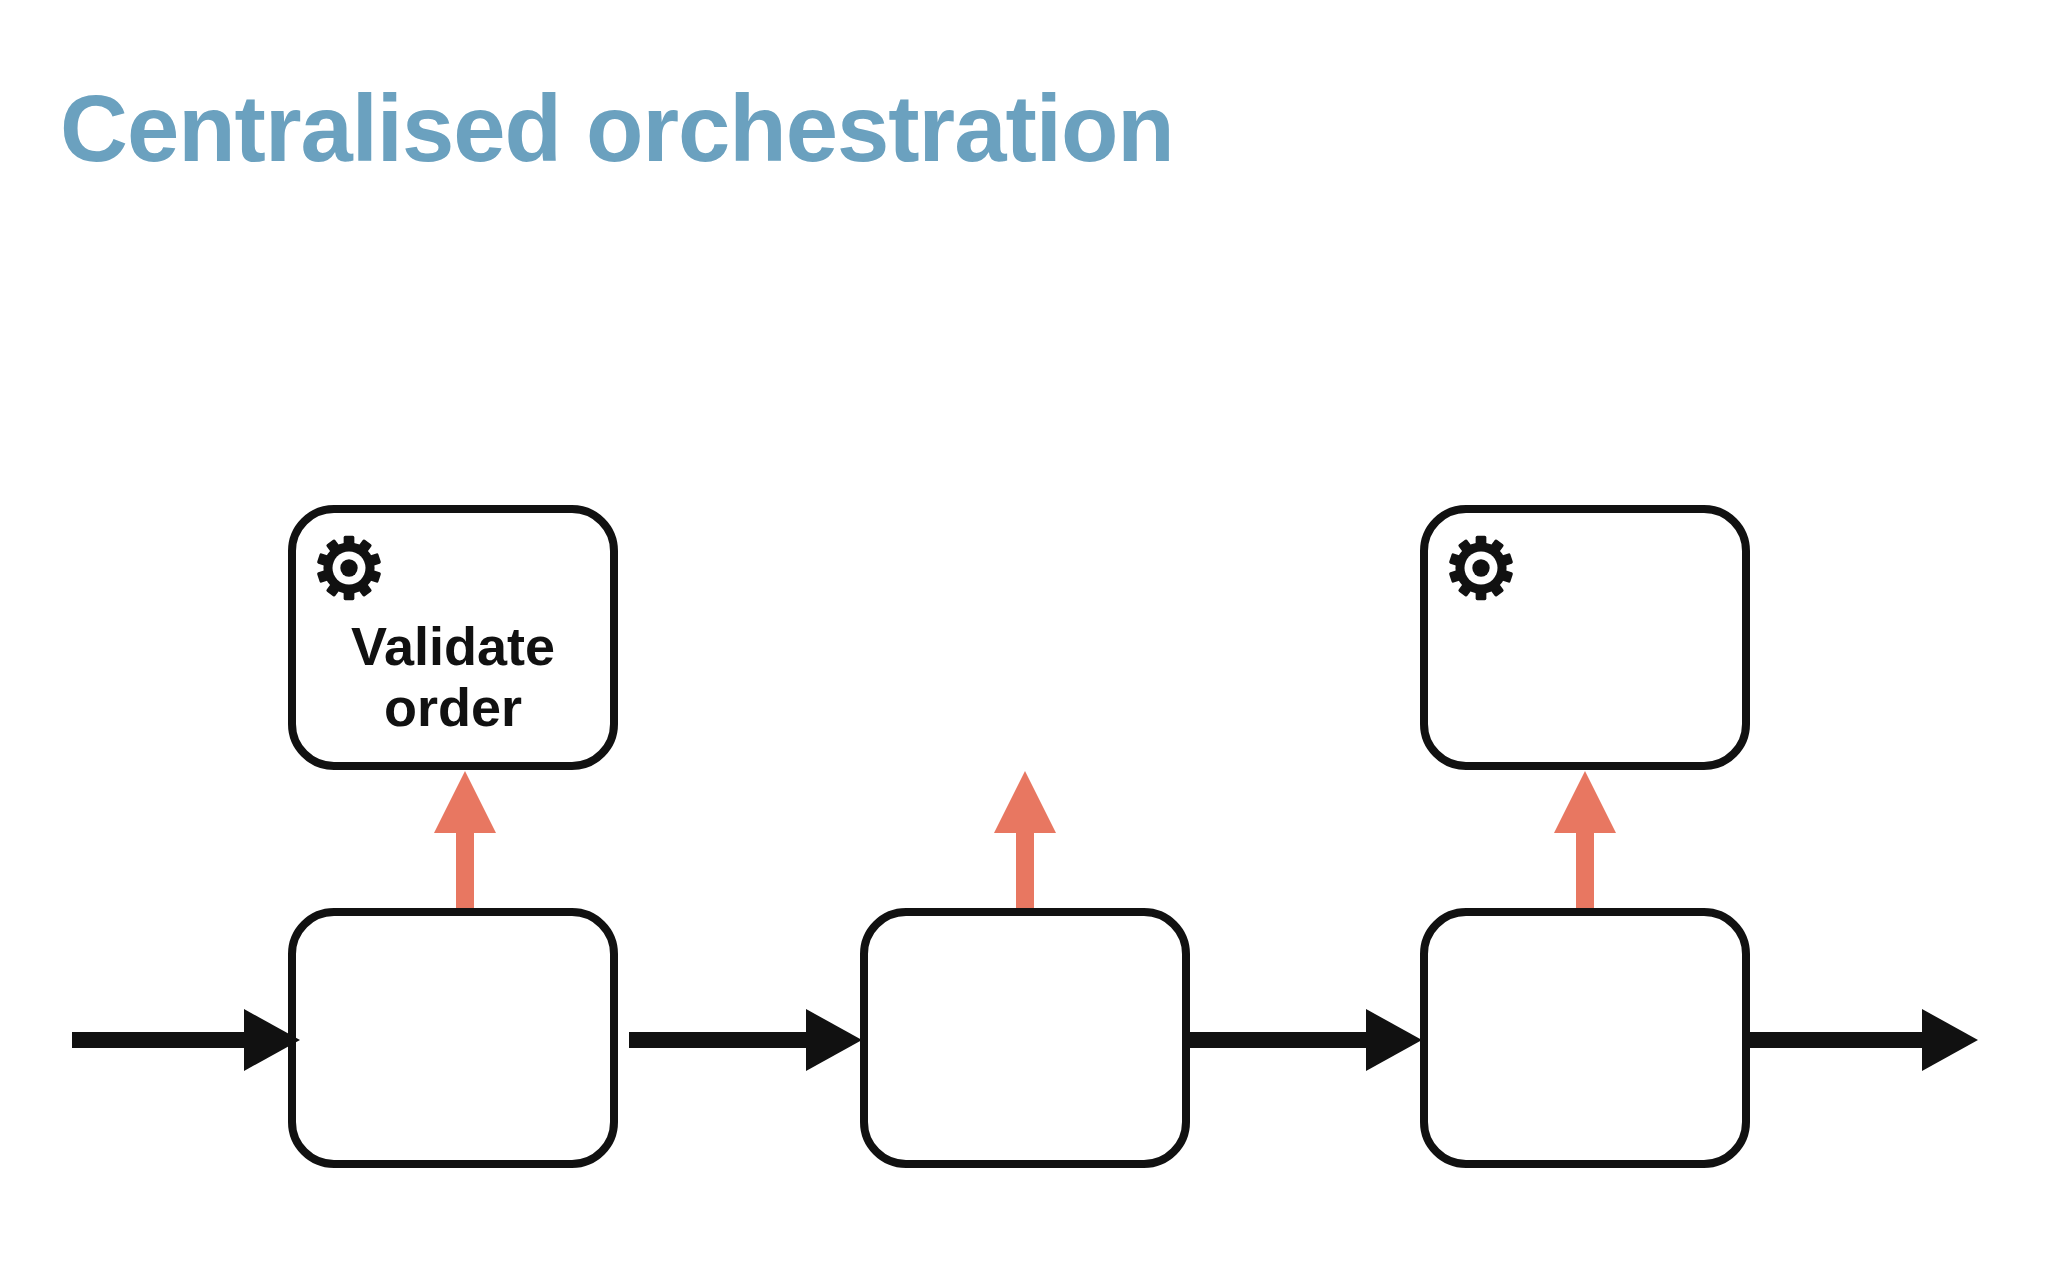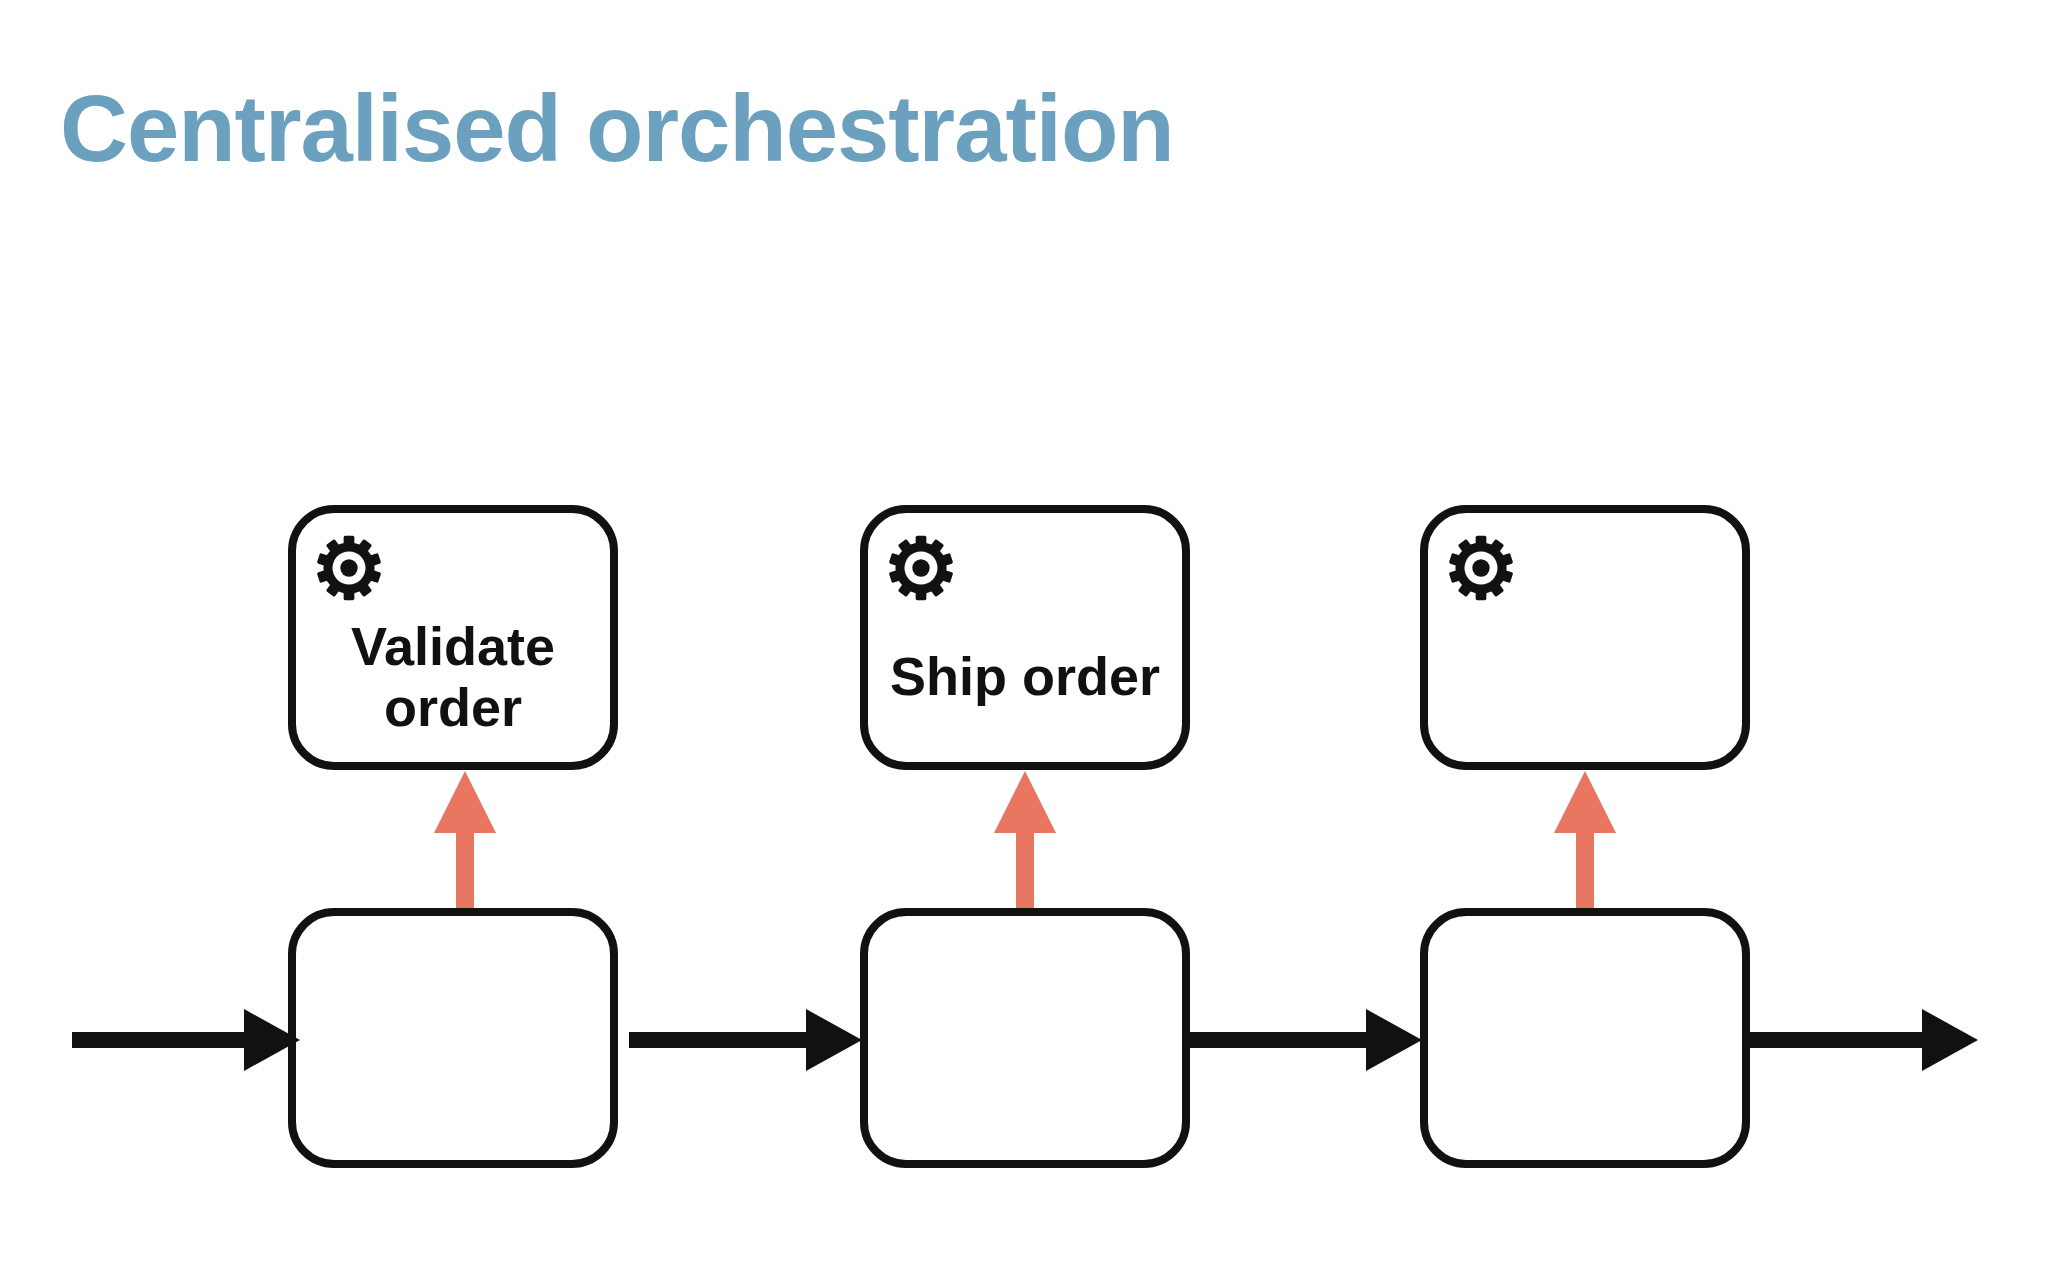--- a/index.html
+++ b/index.html
@@ -98,40 +98,20 @@
             <rect x="-6.5" y="-39" width="13" height="18" rx="2" transform="rotate(324)"></rect>
         </g>
         <circle r="31"></circle>
       </g>
       <circle r="20" fill="#FFFFFF"></circle>
       <circle r="10.5" fill="#111111"></circle>
     </svg>
     <div class="service-label">Validate order</div>
   </div>
 
-  <div class="service-box box-2">
-    <svg class="gear" viewBox="-40 -40 80 80" aria-hidden="true">
-      <g fill="#111111">
-        <rect x="-6.5" y="-39" width="13" height="18" rx="2" transform="rotate(0)"></rect>
-          <rect x="-6.5" y="-39" width="13" height="18" rx="2" transform="rotate(36)"></rect>
-          <rect x="-6.5" y="-39" width="13" height="18" rx="2" transform="rotate(72)"></rect>
-          <rect x="-6.5" y="-39" width="13" height="18" rx="2" transform="rotate(108)"></rect>
-          <rect x="-6.5" y="-39" width="13" height="18" rx="2" transform="rotate(144)"></rect>
-          <rect x="-6.5" y="-39" width="13" height="18" rx="2" transform="rotate(180)"></rect>
-          <rect x="-6.5" y="-39" width="13" height="18" rx="2" transform="rotate(216)"></rect>
-          <rect x="-6.5" y="-39" width="13" height="18" rx="2" transform="rotate(252)"></rect>
-          <rect x="-6.5" y="-39" width="13" height="18" rx="2" transform="rotate(288)"></rect>
-          <rect x="-6.5" y="-39" width="13" height="18" rx="2" transform="rotate(324)"></rect>
-        <circle r="31"></circle>
-      </g>
-      <circle r="20" fill="#FFFFFF"></circle>
-      <circle r="10.5" fill="#111111"></circle>
-    </svg>
-    <div class="service-label">Ship order</div>
-  </div>
 
   <div class="service-box box-3">
     <svg class="gear" viewBox="-40 -40 80 80" aria-hidden="true">
       <g fill="#111111">
         <rect x="-6.5" y="-39" width="13" height="18" rx="2" transform="rotate(0)"></rect>
           <rect x="-6.5" y="-39" width="13" height="18" rx="2" transform="rotate(36)"></rect>
           <rect x="-6.5" y="-39" width="13" height="18" rx="2" transform="rotate(72)"></rect>
           <rect x="-6.5" y="-39" width="13" height="18" rx="2" transform="rotate(108)"></rect>
           <rect x="-6.5" y="-39" width="13" height="18" rx="2" transform="rotate(144)"></rect>
           <rect x="-6.5" y="-39" width="13" height="18" rx="2" transform="rotate(180)"></rect>

